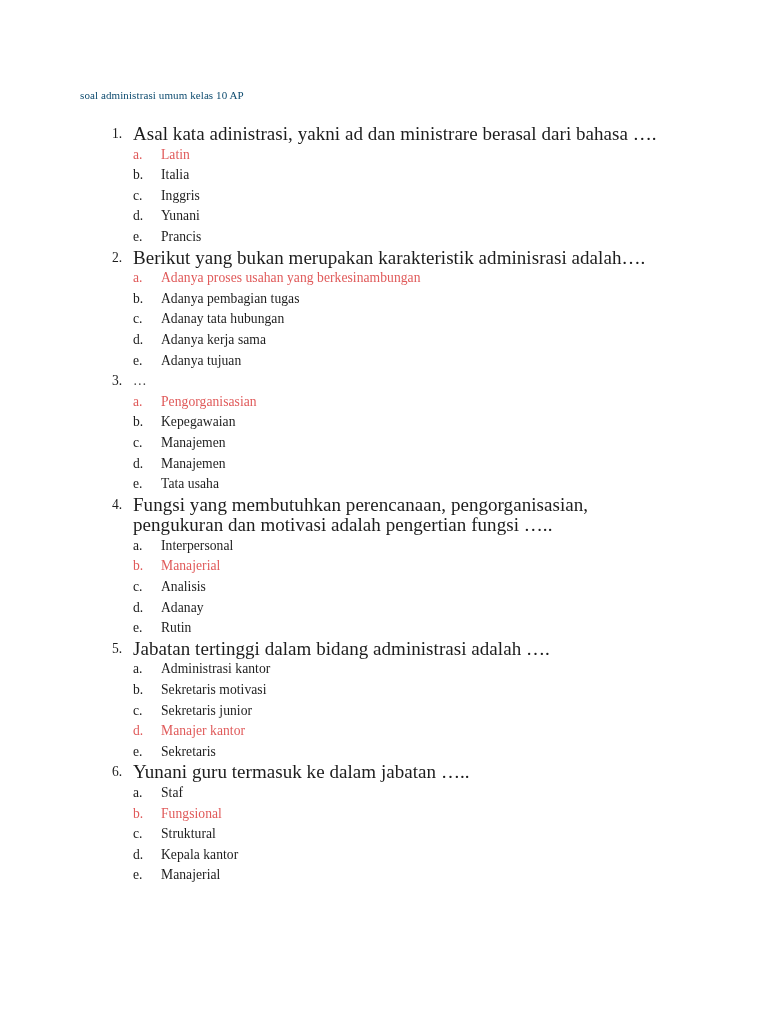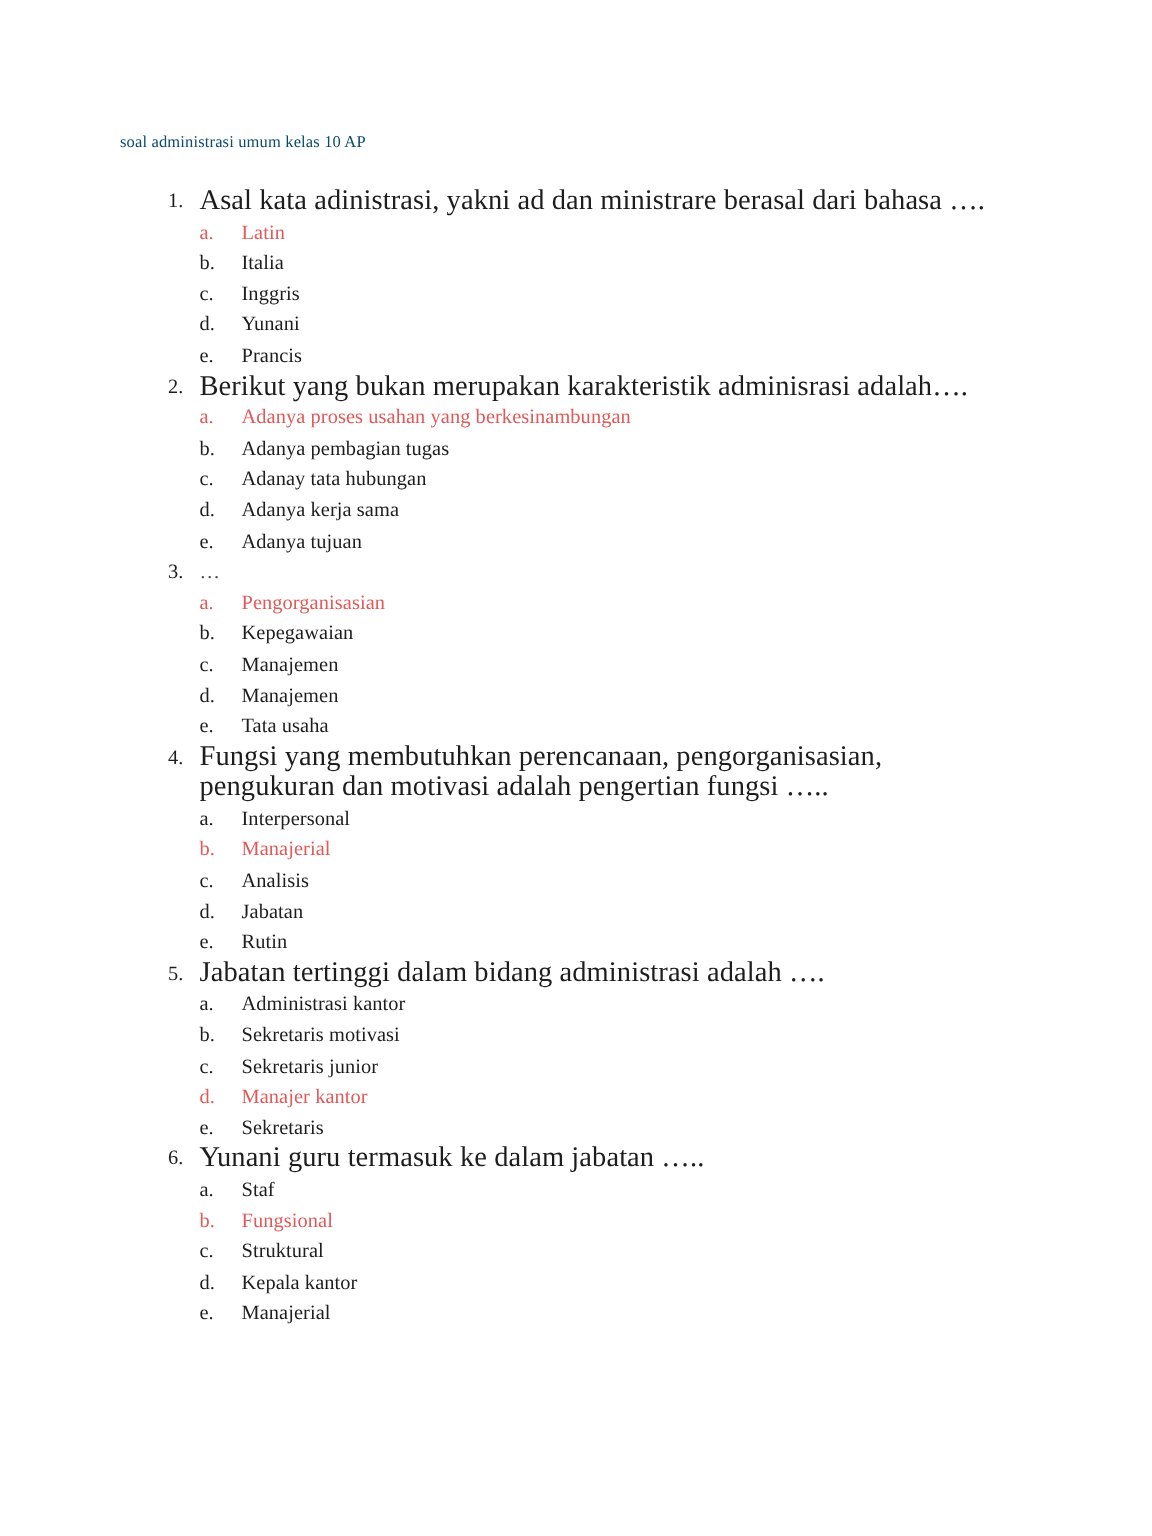--- a/index.html
+++ b/index.html
@@ -217,21 +217,21 @@
         <div class="option-row answer">
           <span class="opt-letter">b.</span>
           <span class="opt-text">Manajerial</span>
         </div>
         <div class="option-row">
           <span class="opt-letter">c.</span>
           <span class="opt-text">Analisis</span>
         </div>
         <div class="option-row">
           <span class="opt-letter">d.</span>
-          <span class="opt-text">Jabatan</span>
+          <span class="opt-text">Adanay</span>
         </div>
         <div class="option-row">
           <span class="opt-letter">e.</span>
           <span class="opt-text">Rutin</span>
         </div>
       </div>
       <div class="question-block">
         <div class="q-head">
           <span class="q-number">5.</span>
           <span class="q-text">Jabatan tertinggi dalam bidang administrasi adalah  ….</span>

